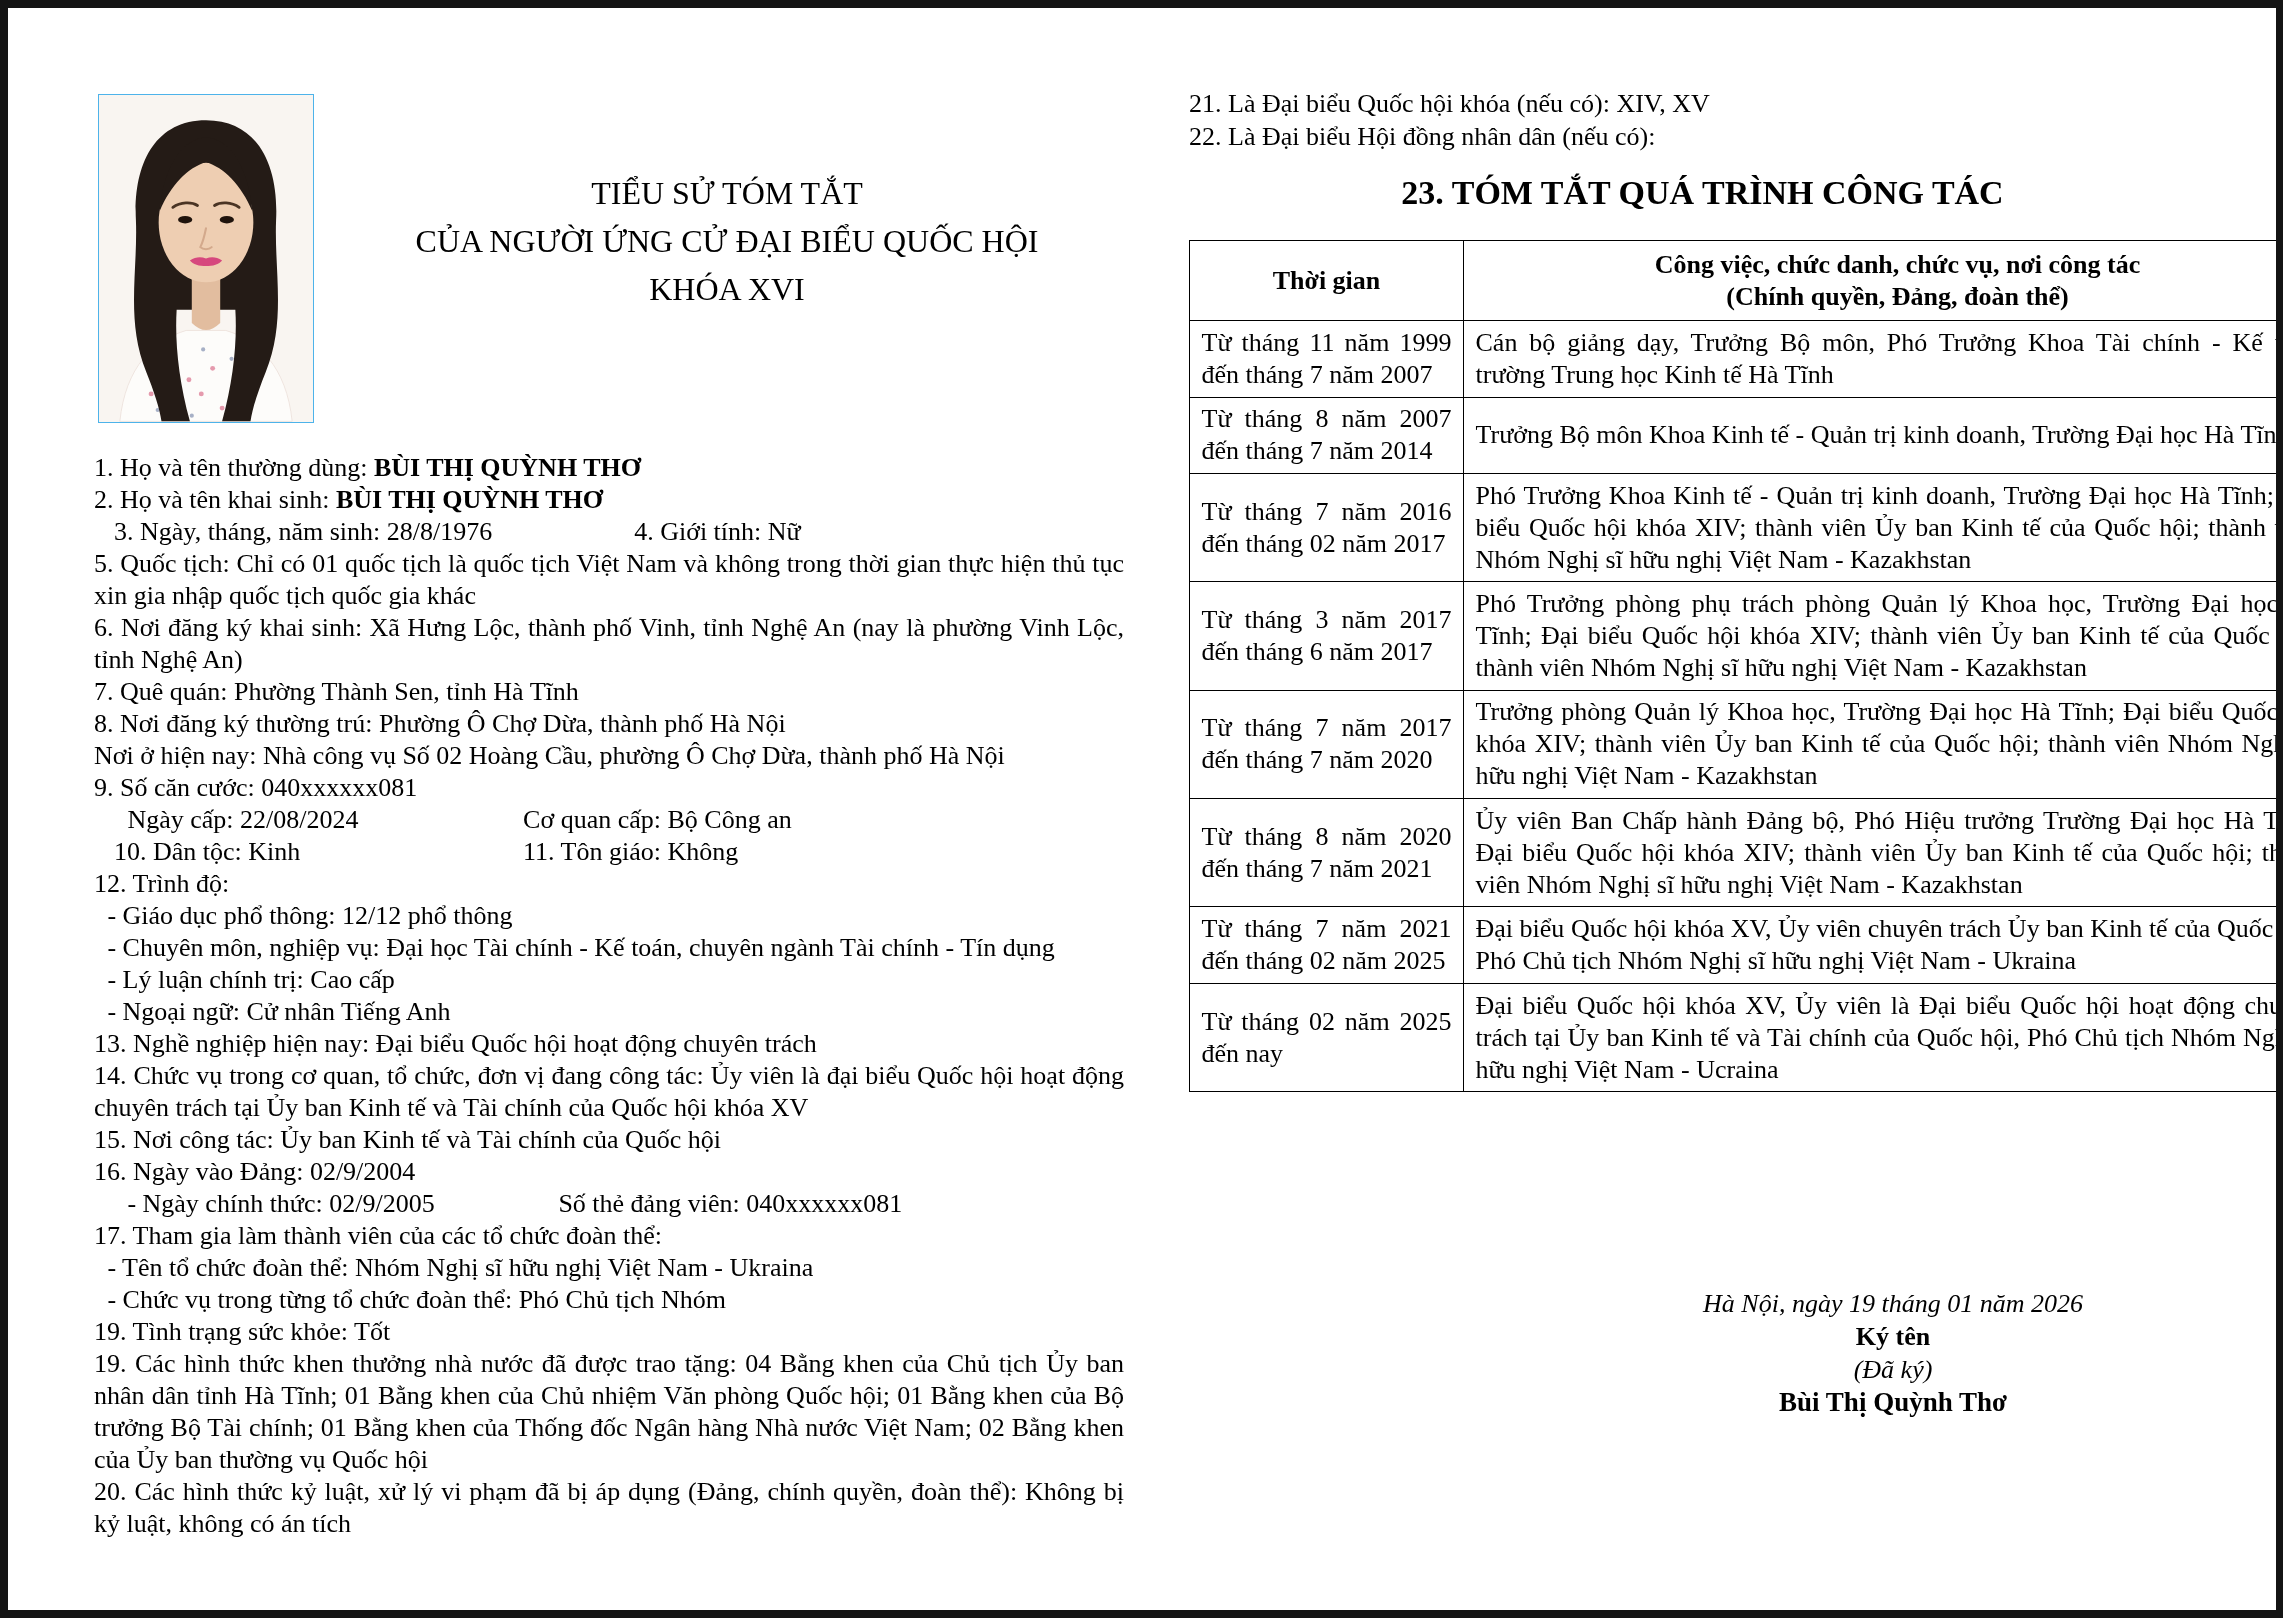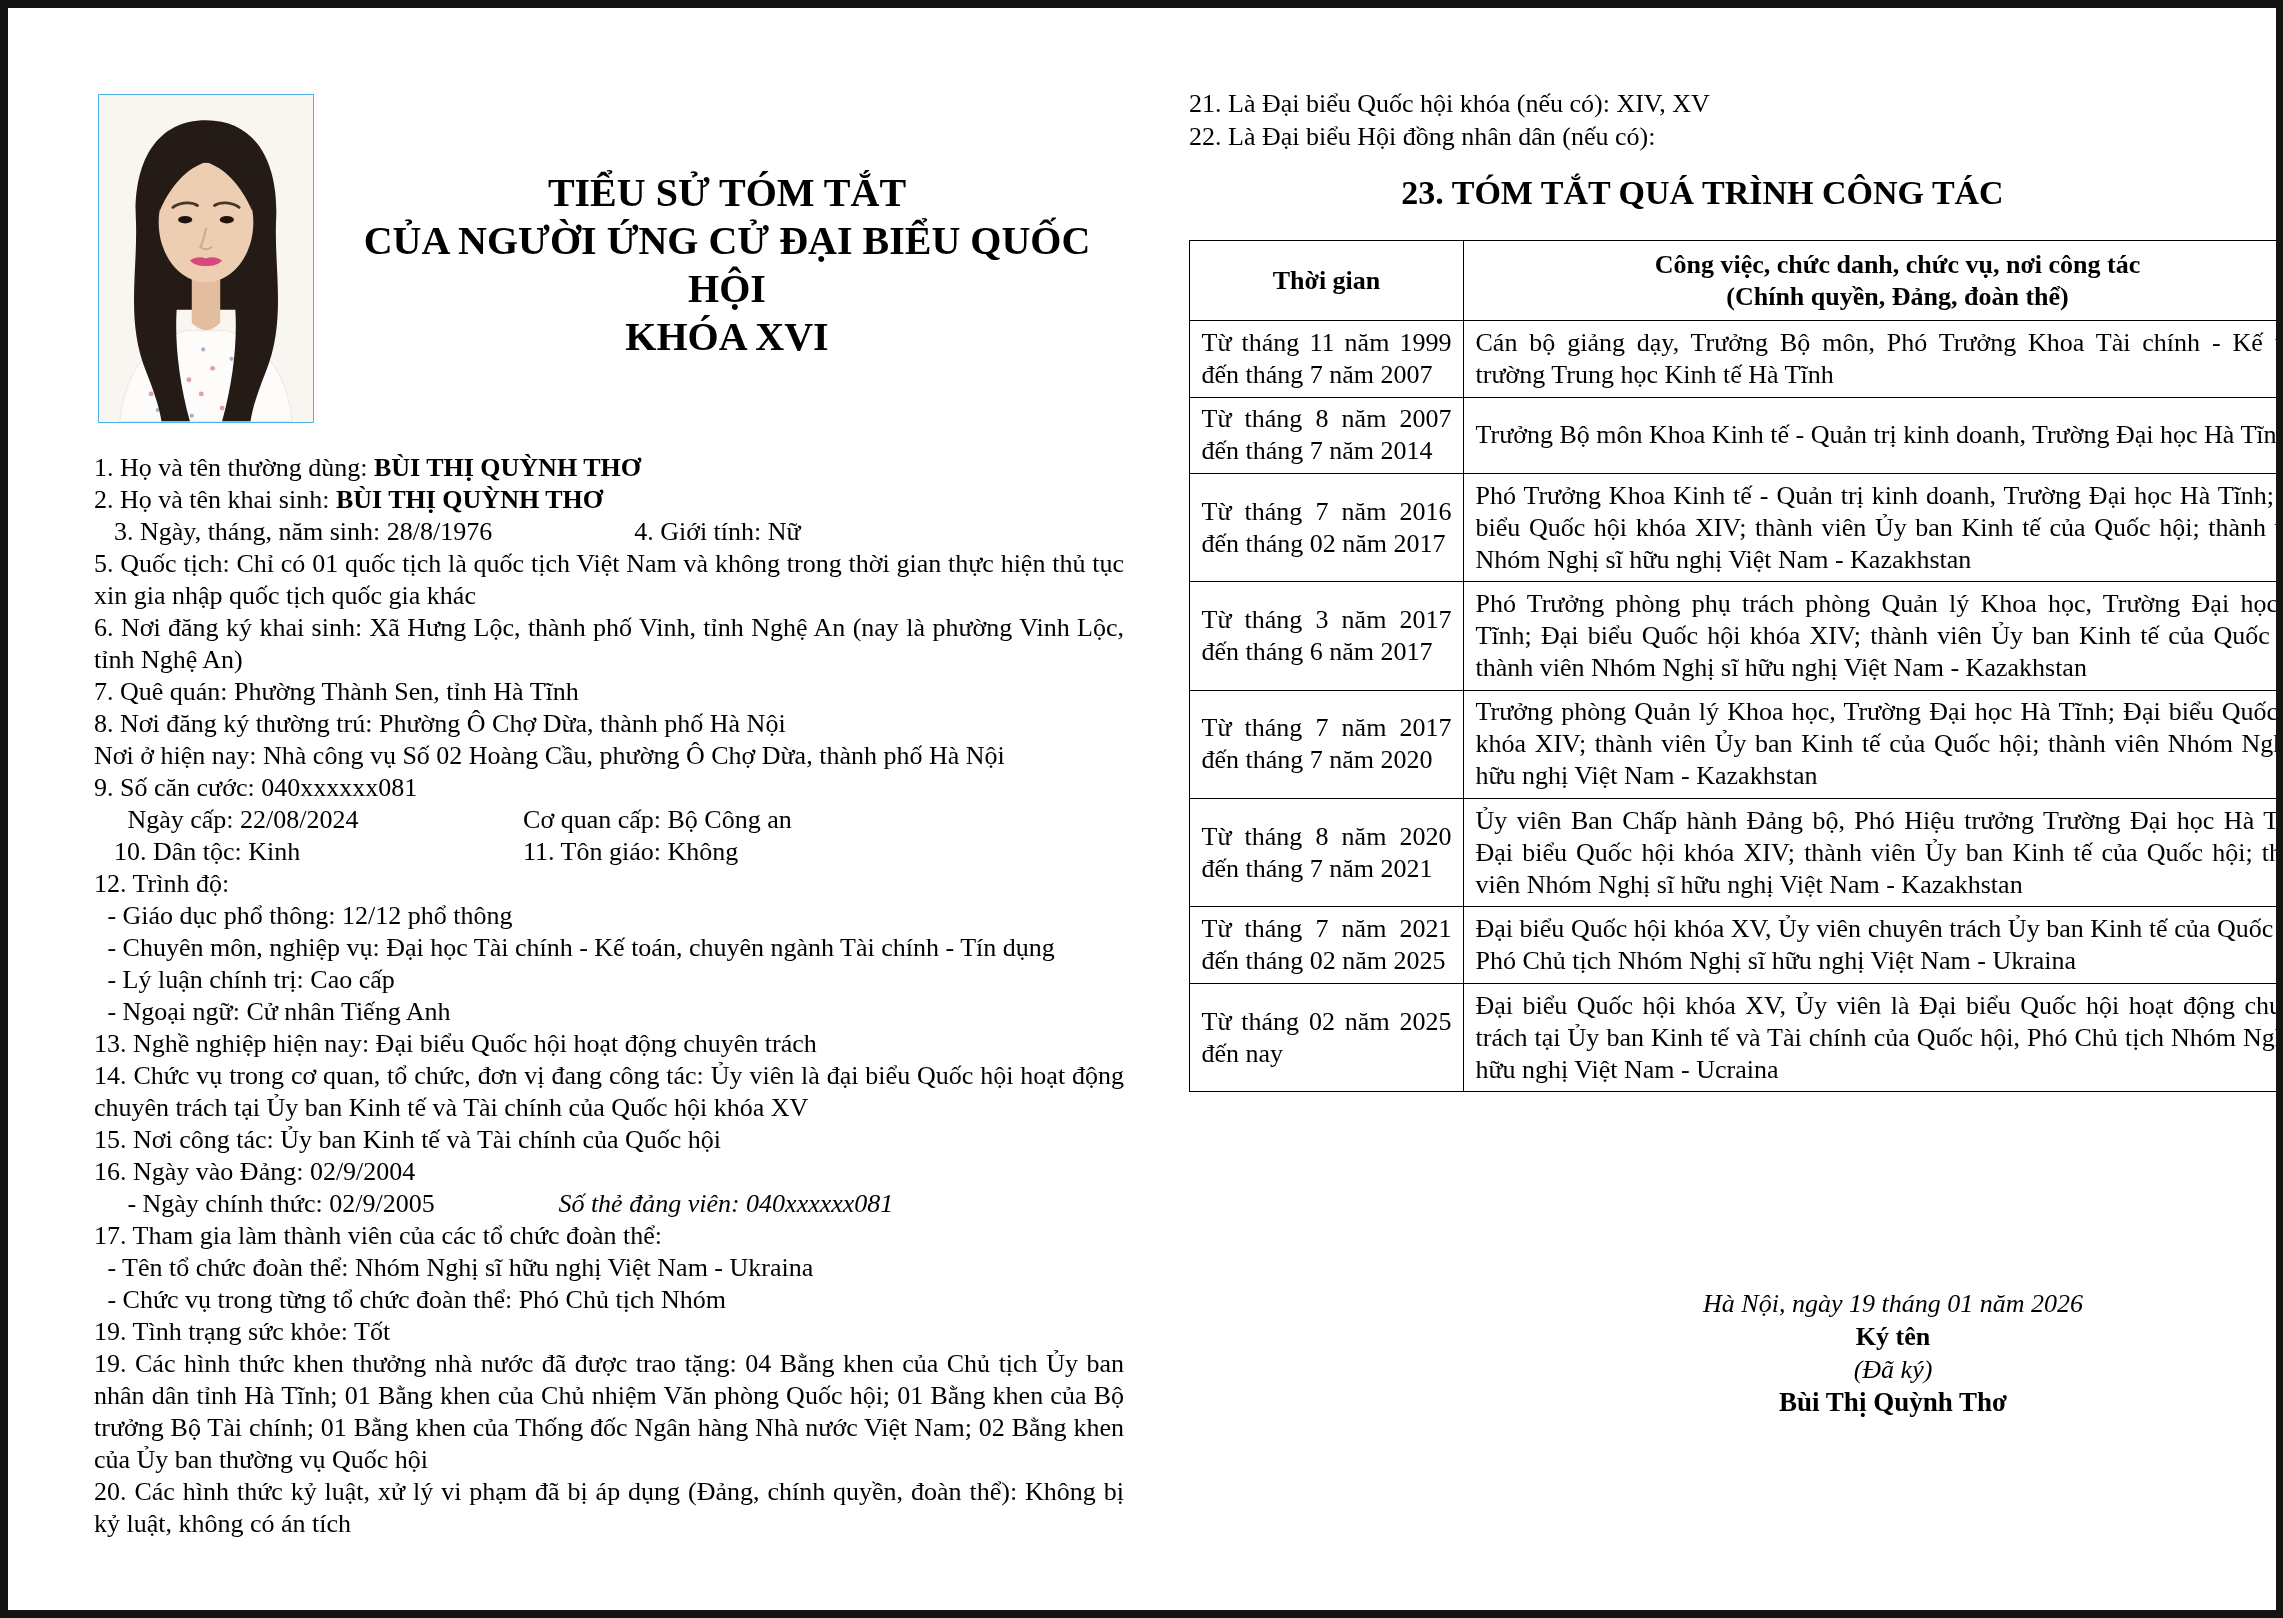--- a/index.html
+++ b/index.html
@@ -19,21 +19,21 @@
   
   .photo{
     position:absolute;left:90px;top:86px;width:216px;height:329px;
     box-sizing:border-box;border:1.9px solid #4db3ea;background:#f9f5f1;
   }
   .photo svg{display:block;width:100%;height:100%;}
 
   
   .doc-title{
     position:absolute;left:315px;top:161px;width:808px;
-    text-align:center;font-weight:bold;font-size:40px;line-height:48px;
+    text-align:center;font-weight:normal;font-size:32px;line-height:48px;
   }
 
   
   .bio{
     position:absolute;left:86px;top:444px;width:1030px;
     font-size:26px;line-height:32px;
   }
   .bio .line{position:relative;text-align:justify;}
   .bio .line.nowrap{text-align:left;white-space:nowrap;margin-left:20px;}
   .bio .line.ind{padding-left:13.4px;}
@@ -140,21 +140,21 @@
       <div class="line nowrap"><span>10. Dân tộc: Kinh</span><span class="tab2" style="left: 40.5%;"><span>11. Tôn giáo: Không</span></span></div>
       <div class="line"><span>12. Trình độ:</span></div>
       <div class="line ind"><span>- Giáo dục phổ thông: 12/12 phổ thông</span></div>
       <div class="line ind"><span>- Chuyên môn, nghiệp vụ: Đại học Tài chính - Kế toán, chuyên ngành Tài chính - Tín dụng</span></div>
       <div class="line ind"><span>- Lý luận chính trị: Cao cấp</span></div>
       <div class="line ind"><span>- Ngoại ngữ: Cử nhân Tiếng Anh</span></div>
       <div class="line"><span>13. Nghề nghiệp hiện nay: Đại biểu Quốc hội hoạt động chuyên trách</span></div>
       <div class="line"><span>14. Chức vụ trong cơ quan, tổ chức, đơn vị đang công tác: Ủy viên là đại biểu Quốc hội hoạt động chuyên trách tại Ủy ban Kinh tế và Tài chính của Quốc hội khóa XV</span></div>
       <div class="line"><span>15. Nơi công tác: Ủy ban Kinh tế và Tài chính của Quốc hội</span></div>
       <div class="line"><span>16. Ngày vào Đảng: 02/9/2004</span></div>
-      <div class="line ind nowrap"><span>- Ngày chính thức: 02/9/2005</span><span class="tab2" style="left: 44%; font-style: italic;"><span>Số thẻ đảng viên: 040xxxxxx081</span></span></div>
+      <div class="line ind nowrap"><span>- Ngày chính thức: 02/9/2005</span><span class="tab2" style="left: 44%;"><span>Số thẻ đảng viên: 040xxxxxx081</span></span></div>
       <div class="line"><span>17. Tham gia làm thành viên của các tổ chức đoàn thể:</span></div>
       <div class="line ind"><span>- Tên tổ chức đoàn thể: Nhóm Nghị sĩ hữu nghị Việt Nam - Ukraina</span></div>
       <div class="line ind"><span>- Chức vụ trong từng tổ chức đoàn thể: Phó Chủ tịch Nhóm</span></div>
       <div class="line"><span>19. Tình trạng sức khỏe: Tốt</span></div>
       <div class="line"><span>19. Các hình thức khen thưởng nhà nước đã được trao tặng: 04 Bằng khen của Chủ tịch Ủy ban nhân dân tỉnh Hà Tĩnh; 01 Bằng khen của Chủ nhiệm Văn phòng Quốc hội; 01 Bằng khen của Bộ trưởng Bộ Tài chính; 01 Bằng khen của Thống đốc Ngân hàng Nhà nước Việt Nam; 02 Bằng khen của Ủy ban thường vụ Quốc hội</span></div>
       <div class="line"><span>20. Các hình thức kỷ luật, xử lý vi phạm đã bị áp dụng (Đảng, chính quyền, đoàn thể): Không bị kỷ luật, không có án tích</span></div>
     </div>
 
   <div class="right-items">
     <div>21. Là Đại biểu Quốc hội khóa (nếu có): XIV, XV</div>

